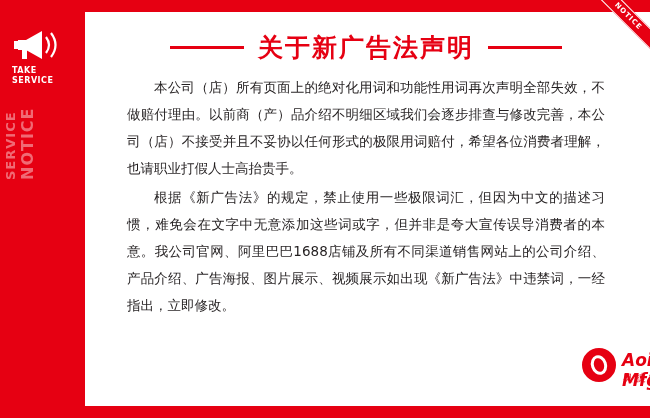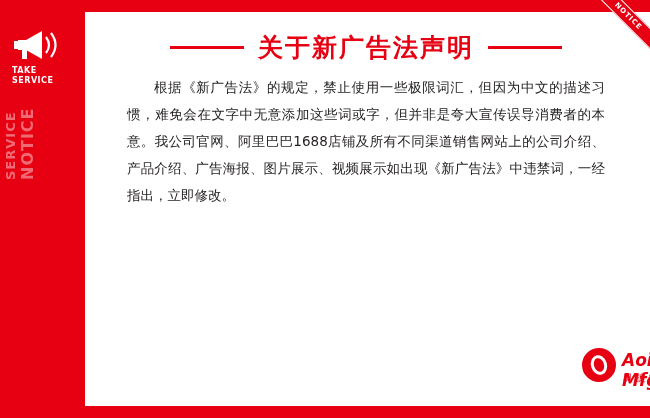--- a/index.html
+++ b/index.html
@@ -206,20 +206,21 @@
 
   <div id="paper">
 
     <div id="title-row">
       <div class="rule"></div>
       <div id="doc-title">关于新广告法声明</div>
       <div class="rule"></div>
     </div>
 
     <div id="body-text">
+      <p>本公司（店）所有页面上的绝对化用词和功能性用词再次声明全部失效，不做赔付理由。以前商（产）品介绍不明细区域我们会逐步排查与修改完善，本公司（店）不接受并且不妥协以任何形式的极限用词赔付，希望各位消费者理解，也请职业打假人士高抬贵手。</p>
       <p>根据《新广告法》的规定，禁止使用一些极限词汇，但因为中文的描述习惯，难免会在文字中无意添加这些词或字，但并非是夸大宣传误导消费者的本意。我公司官网、阿里巴巴1688店铺及所有不同渠道销售网站上的公司介绍、产品介绍、广告海报、图片展示、视频展示如出现《新广告法》中违禁词，一经指出，立即修改。</p>
     </div>
 
     <div id="logo">
       <div id="logo-mark"></div>
       <div id="logo-en">Aoike Mfg.</div>
       <div id="logo-cn">奥捷制造</div>
     </div>
   </div>
 

